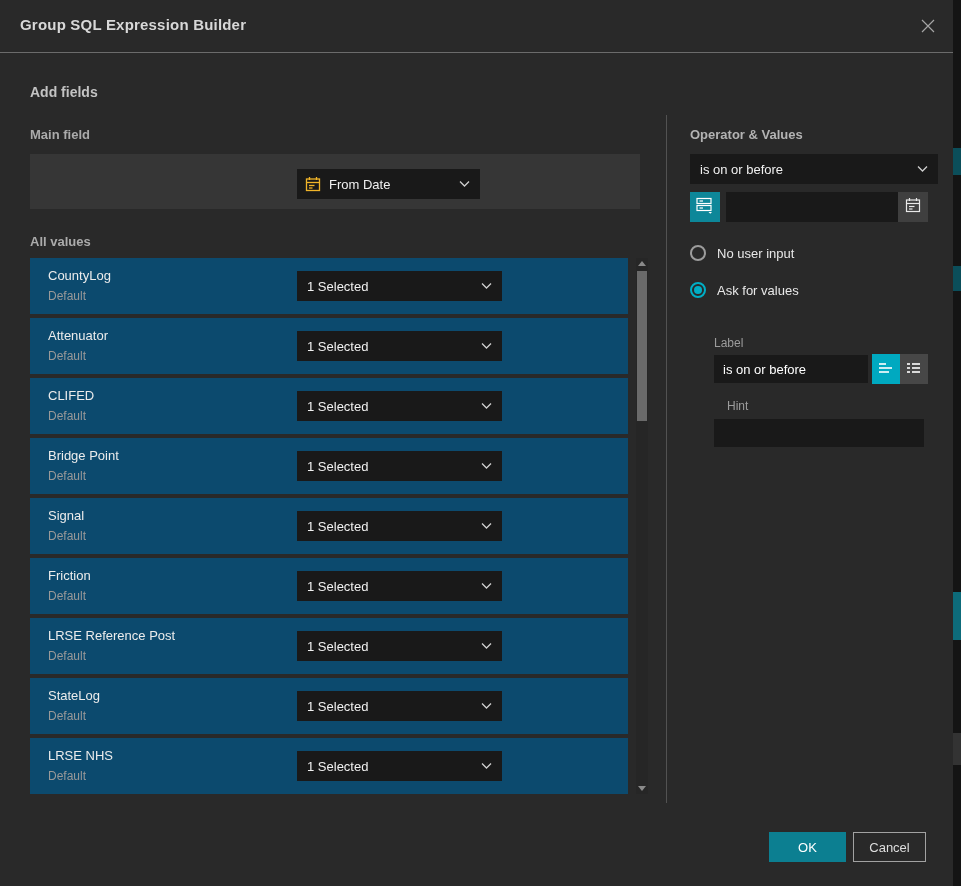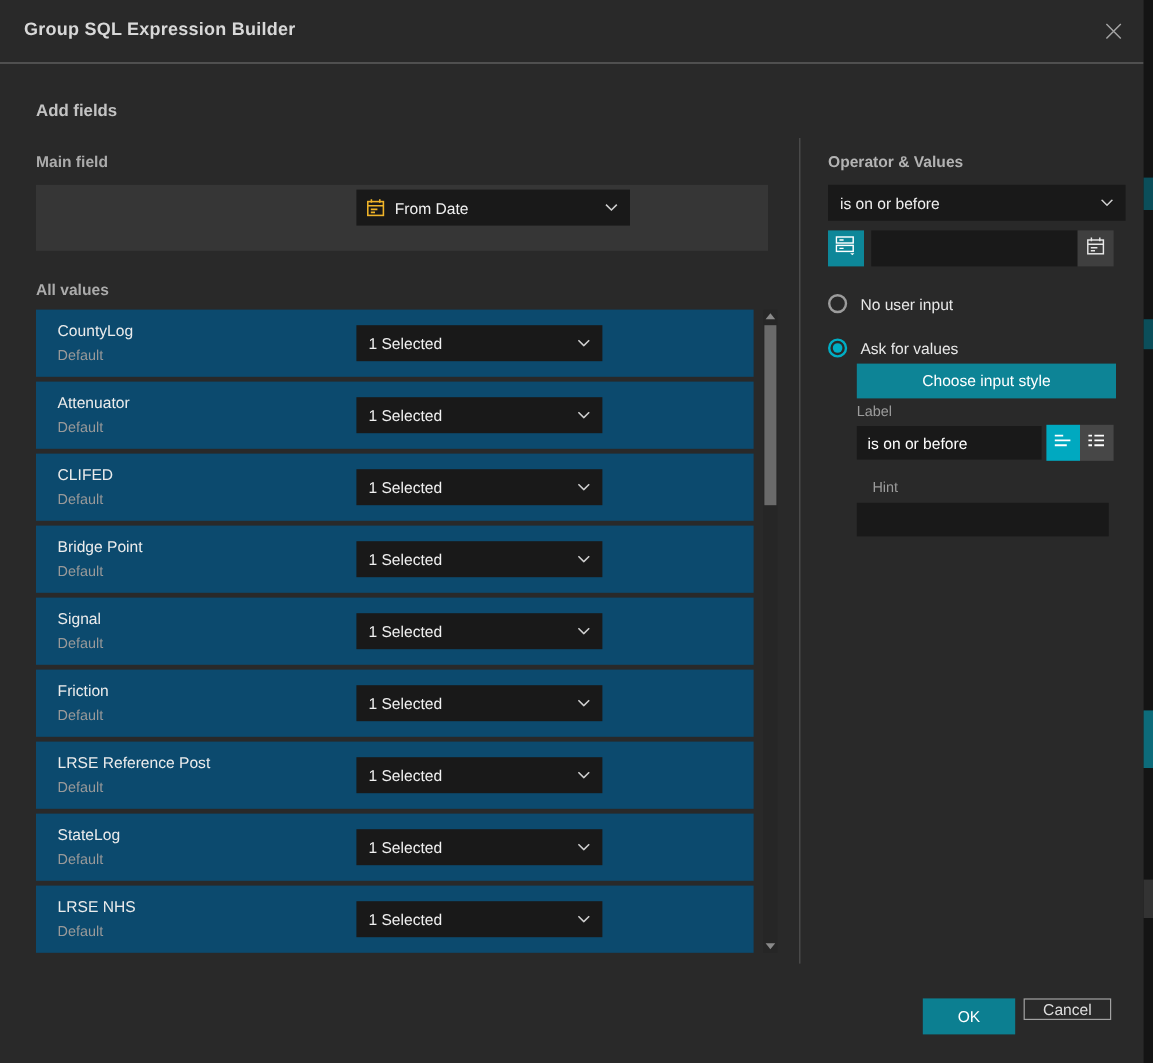--- a/index.html
+++ b/index.html
@@ -18,21 +18,21 @@
   .h-all{position:absolute;left:30px;top:234px;font-size:13px;font-weight:700;color:#ababab;}
   .h-op{position:absolute;left:690px;top:127px;font-size:13px;font-weight:700;color:#b3b3b3;}
   
   .sel{background:#191919;height:30px;display:flex;align-items:center;font-size:13px;color:#f0f0f0;cursor:pointer;box-sizing:border-box;}
   .sel .txt{flex:1;padding-left:10px;white-space:nowrap;overflow:hidden;}
   .sel .chev{margin-right:10px;display:flex;align-items:center;}
   .sel .lead-ic{margin-left:8px;margin-right:-2px;display:flex;align-items:center;}
   
   .mainpanel{position:absolute;left:30px;top:154px;width:610px;height:55px;background:#363636;}
   .sel-layer{position:absolute;left:8px;top:13px;width:245px;}
-  .sel-field{position:absolute;left:267px;top:4px;width:228px;}
+  .sel-field{position:absolute;left:267px;top:15px;width:183px;}
   
   .frow{position:absolute;left:30px;width:598px;height:56px;background:#0c4a6e;}
   .fname{position:absolute;left:18px;top:10px;font-size:13px;color:#ececec;}
   .fsub{position:absolute;left:18px;top:31px;font-size:12px;color:#999;}
   .rsel{position:absolute;left:267px;top:13px;width:205px;}
   
   .sbar{position:absolute;left:636px;top:258px;width:12px;height:536px;background:#262626;}
   .sb-up{position:absolute;top:3px;left:2px;width:0;height:0;border-left:4px solid transparent;border-right:4px solid transparent;border-bottom:5px solid #8a8a8a;cursor:pointer;}
   .sb-thumb{position:absolute;top:13px;left:1px;width:10px;height:150px;background:#6a6a6a;cursor:pointer;}
   .sb-down{position:absolute;bottom:3px;left:2px;width:0;height:0;border-left:4px solid transparent;border-right:4px solid transparent;border-top:5px solid #8a8a8a;cursor:pointer;}
@@ -51,21 +51,21 @@
   .rlabel{font-size:13px;color:#e8e8e8;}
   .choose-btn{position:absolute;left:714px;top:303px;width:216px;height:29px;background:#0d8496;color:#fff;font-size:13px;display:flex;align-items:center;justify-content:center;cursor:pointer;}
   .lbl-label{position:absolute;left:714px;top:336px;font-size:12px;color:#9c9c9c;}
   .label-input{position:absolute;left:714px;top:355px;width:154px;height:28px;background:#191919;border:none;outline:none;color:#fff;font-size:13px;padding:0 9px;box-sizing:border-box;}
   .align-btn{position:absolute;left:872px;top:354px;width:28px;height:30px;background:#00a9c0;display:flex;align-items:center;justify-content:center;cursor:pointer;}
   .liststyle-btn{position:absolute;left:900px;top:354px;width:28px;height:30px;background:#474747;display:flex;align-items:center;justify-content:center;cursor:pointer;}
   .hint-label{position:absolute;left:714px;top:399px;font-size:12px;color:#9c9c9c;margin-left:13px;}
   .hint-input{position:absolute;left:714px;top:419px;width:210px;height:28px;background:#191919;border:none;outline:none;color:#fff;font-size:13px;padding:0 9px;box-sizing:border-box;}
   
   .ok-btn{position:absolute;left:769px;top:832px;width:77px;height:30px;background:#0c7f91;color:#fff;font-size:13px;display:flex;align-items:center;justify-content:center;cursor:pointer;}
-  .cancel-btn{position:absolute;left:853px;top:832px;width:73px;height:18px;background:transparent;border:1px solid #a2a2a2;color:#dedede;font-size:13px;display:flex;align-items:center;justify-content:center;box-sizing:border-box;cursor:pointer;}
+  .cancel-btn{position:absolute;left:853px;top:832px;width:73px;height:30px;background:transparent;border:1px solid #a2a2a2;color:#dedede;font-size:13px;display:flex;align-items:center;justify-content:center;box-sizing:border-box;cursor:pointer;}
   
   .edge{position:absolute;left:953px;top:0;width:8px;height:886px;background:#141414;}
   .edge .ef{position:absolute;left:0;right:0;}
   .ef1{top:148px;height:27px;background:#0b4e5a;}
   .ef2{top:266px;height:25px;background:#0b4e5a;}
   .ef3{top:592px;height:48px;background:#0d6b7a;}
   .ef4{top:733px;height:32px;background:#333;}
 </style>
 </head>
 <body>
@@ -262,21 +262,20 @@
 
   <div class="radio-row rr1">
     <span class="rcirc"></span>
     <span class="rlabel">No user input</span>
   </div>
   <div class="radio-row rr2">
     <span class="rcirc on"></span>
     <span class="rlabel">Ask for values</span>
   </div>
 
-  <div class="choose-btn">Choose input style</div>
 
   <div class="lbl-label">Label</div>
   <input class="label-input" type="text" value="is on or before" style="">
   <div class="align-btn">
     <span>
       <svg width="16" height="12" viewBox="0 0 16 12" stroke="#fff" stroke-width="1.6" fill="none">
         <line x1="1" y1="2" x2="8" y2="2"></line>
           <line x1="1" y1="6" x2="14" y2="6"></line>
           <line x1="1" y1="10" x2="11" y2="10"></line>
       </svg>

